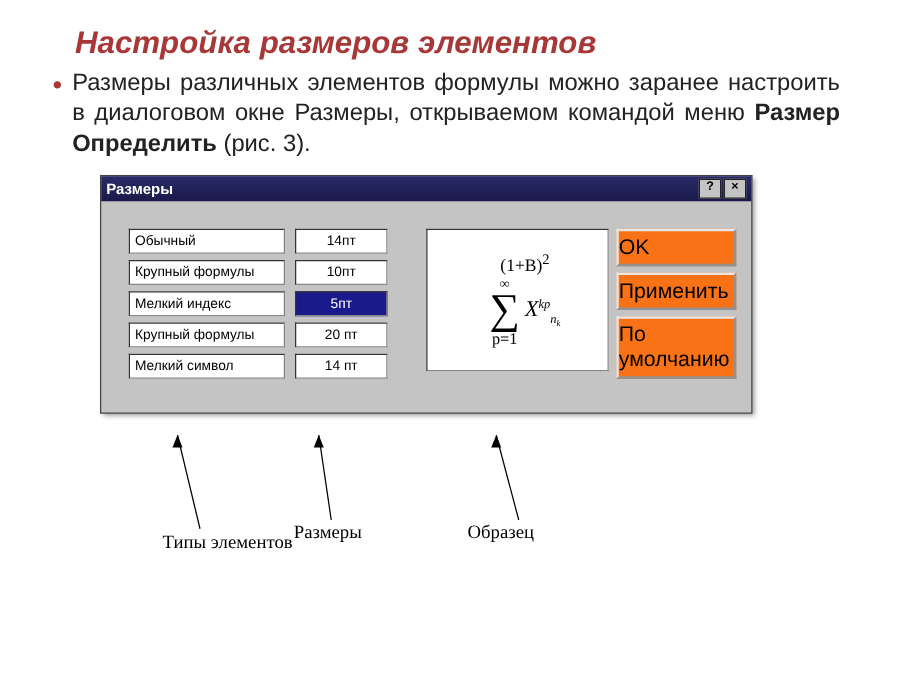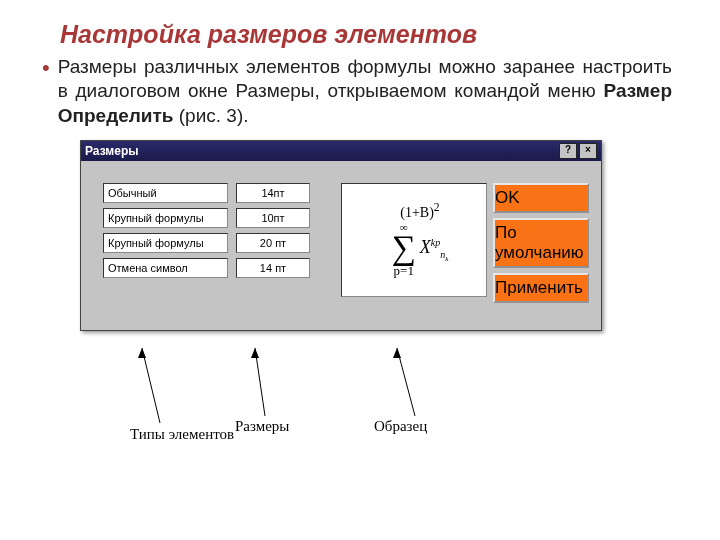--- a/index.html
+++ b/index.html
@@ -170,47 +170,51 @@
     <div class="fields-col">
       <div class="frow">
         <div class="flabel">Обычный</div>
         <div class="fval">14пт</div>
       </div>
       <div class="frow">
         <div class="flabel">Крупный формулы</div>
         <div class="fval">10пт</div>
       </div>
       <div class="frow">
+        <div class="flabel">Мелкий индекс</div>
+        <div class="fval sel">5пт</div>
+      </div>
+      <div class="frow">
         <div class="flabel">Крупный формулы</div>
         <div class="fval">20 пт</div>
       </div>
       <div class="frow">
-        <div class="flabel">Отмена символ</div>
+        <div class="flabel">Мелкий символ</div>
         <div class="fval">14 пт</div>
       </div>
     </div>
     <div class="preview">
       <div class="sigma-box">
         <div class="top-frac"><span>(1+B)</span><sup>2</sup></div>
         <div style="display:flex;align-items:center;justify-content:center;gap:4px;">
           <div>
             <div class="sigma-top">∞</div>
             <div class="sigma">∑</div>
             <div class="sigma-bot">p=1</div>
           </div>
           <div class="rhs">
             <span>X</span><sup>kp</sup><sub><span>n</span><sub style="font-size:7px">k</sub></sub>
           </div>
         </div>
       </div>
     </div>
     <div class="btns-col">
       <div class="dbtn">OK</div>
+      <div class="dbtn">Применить</div>
       <div class="dbtn">По умолчанию</div>
-      <div class="dbtn">Применить</div>
     </div>
   </div>
 </div>
 
 <div class="callouts">
   <svg class="arrows" width="520" height="130">
     <line x1="62" y1="0" x2="80" y2="75" stroke="#000" stroke-width="1"></line>
     <polygon points="62,0 58,10 66,10" fill="#000"></polygon>
     <line x1="175" y1="0" x2="185" y2="68" stroke="#000" stroke-width="1"></line>
     <polygon points="175,0 171,10 179,10" fill="#000"></polygon>

